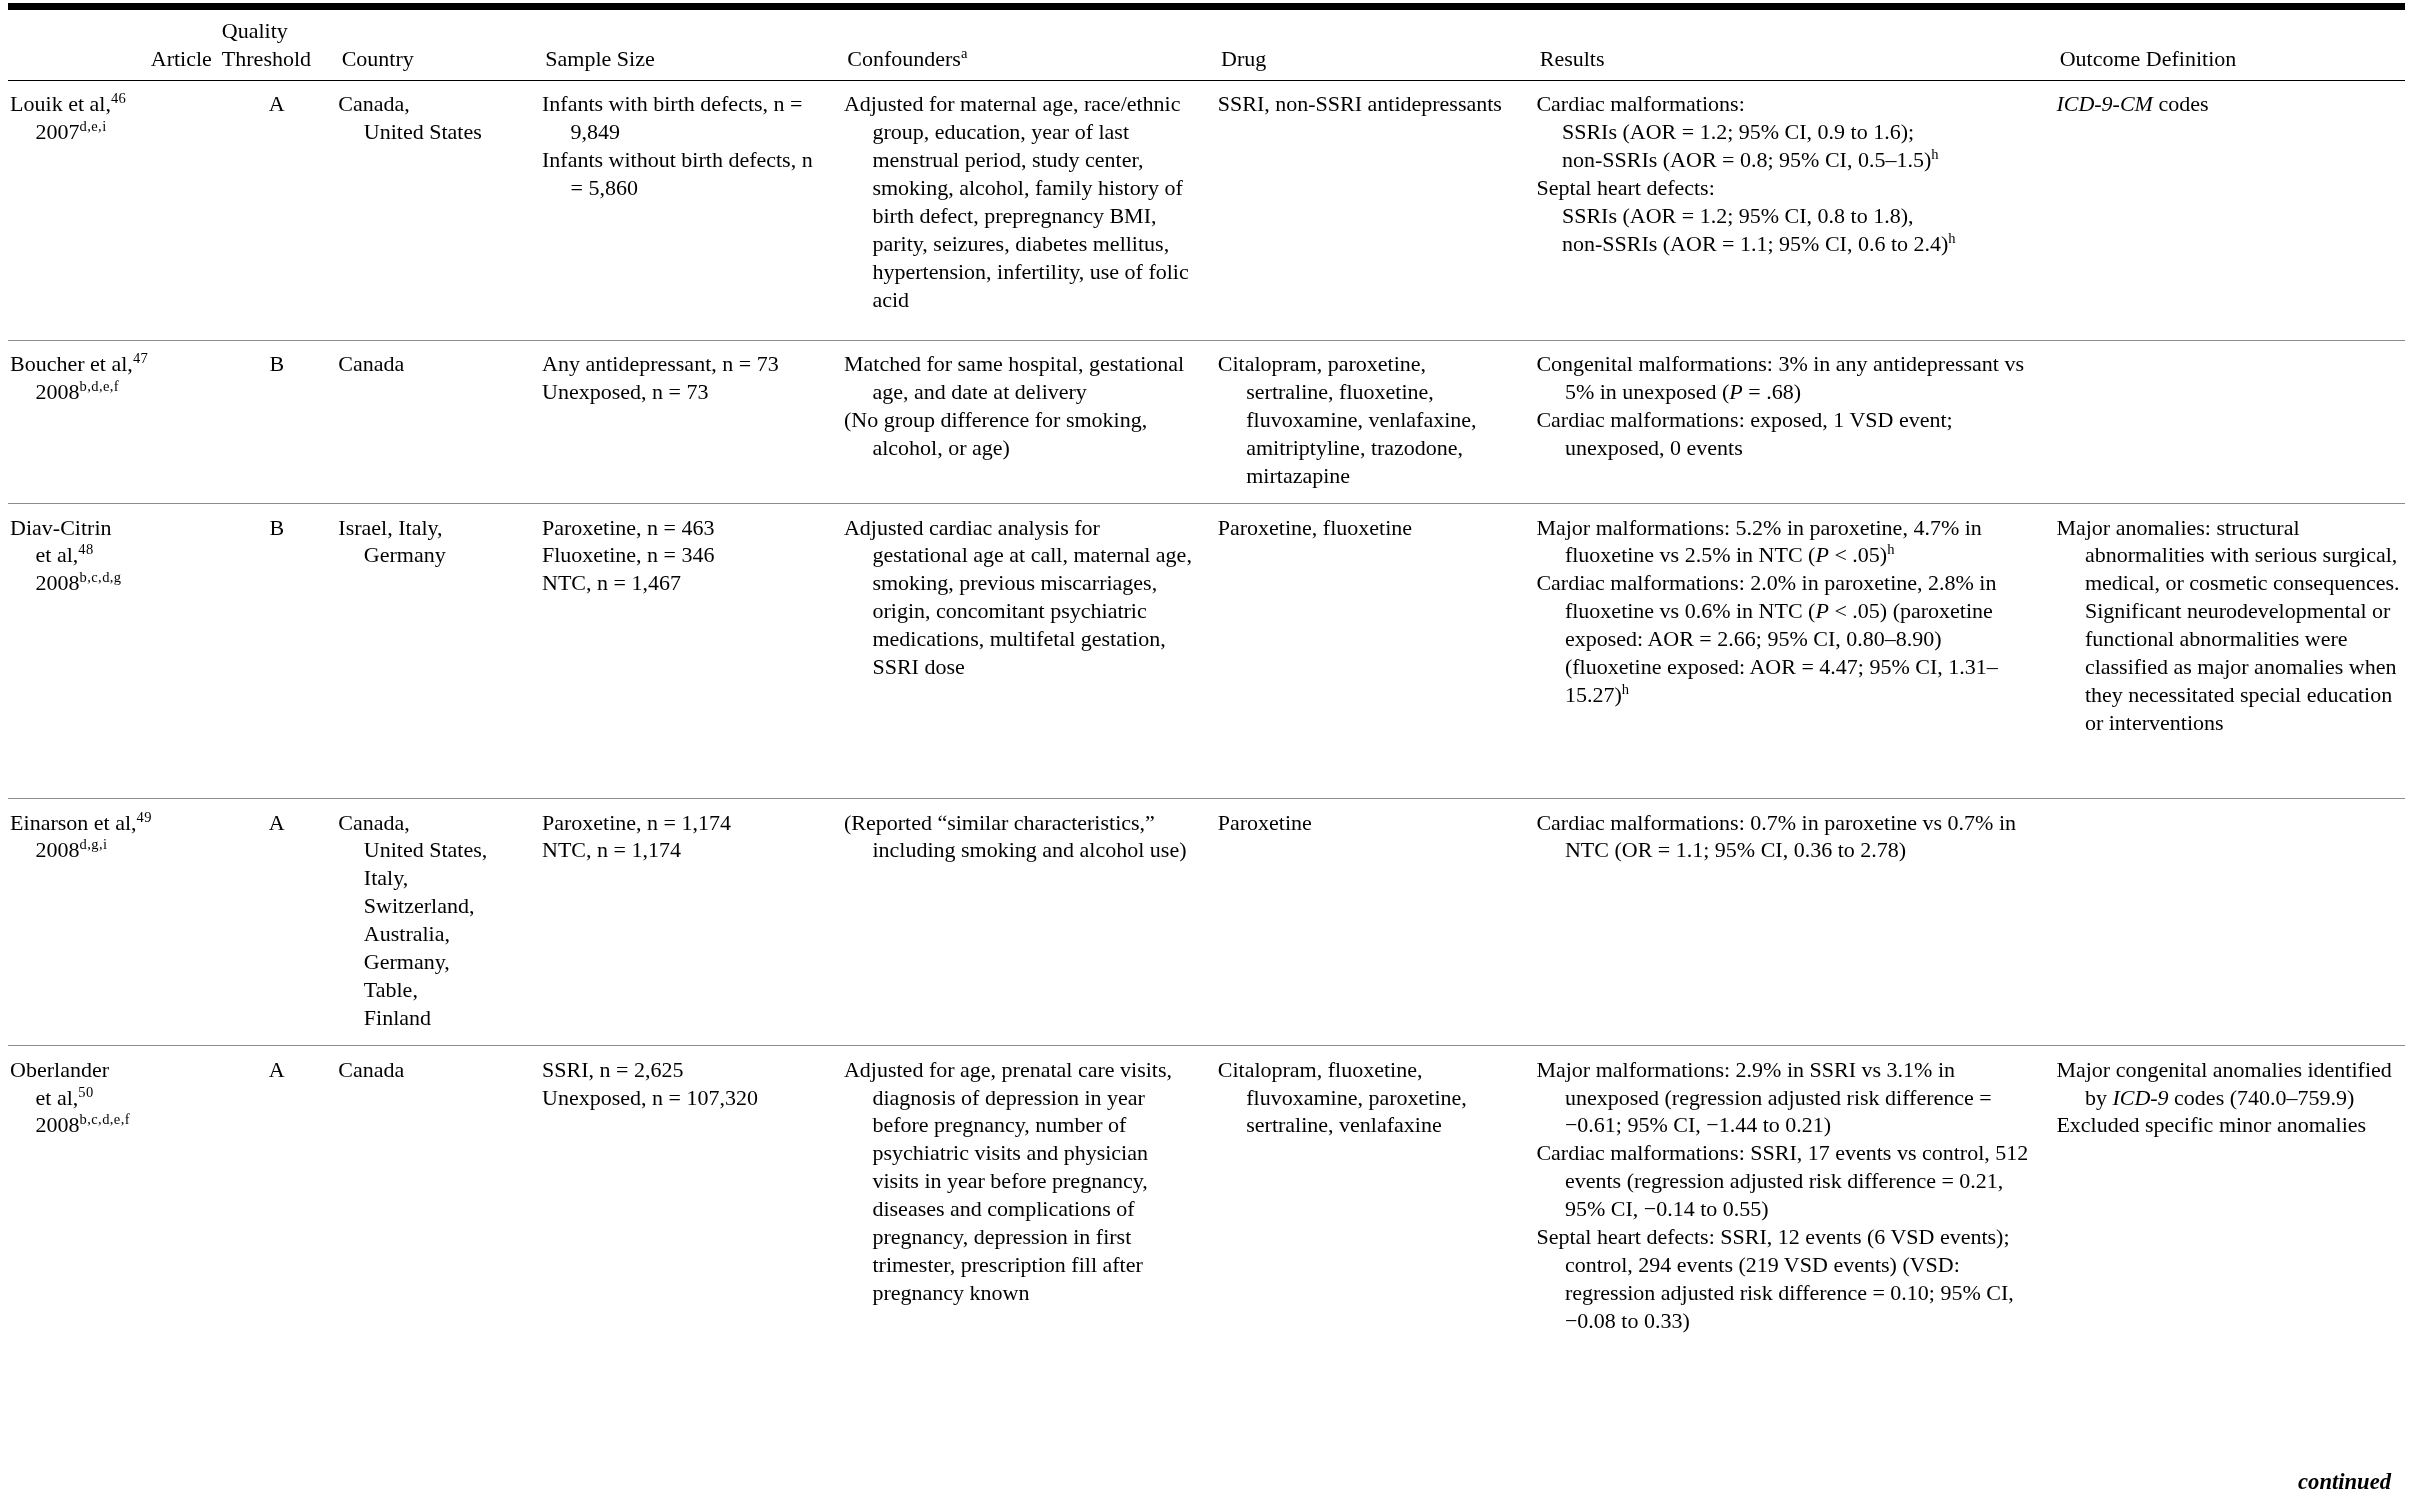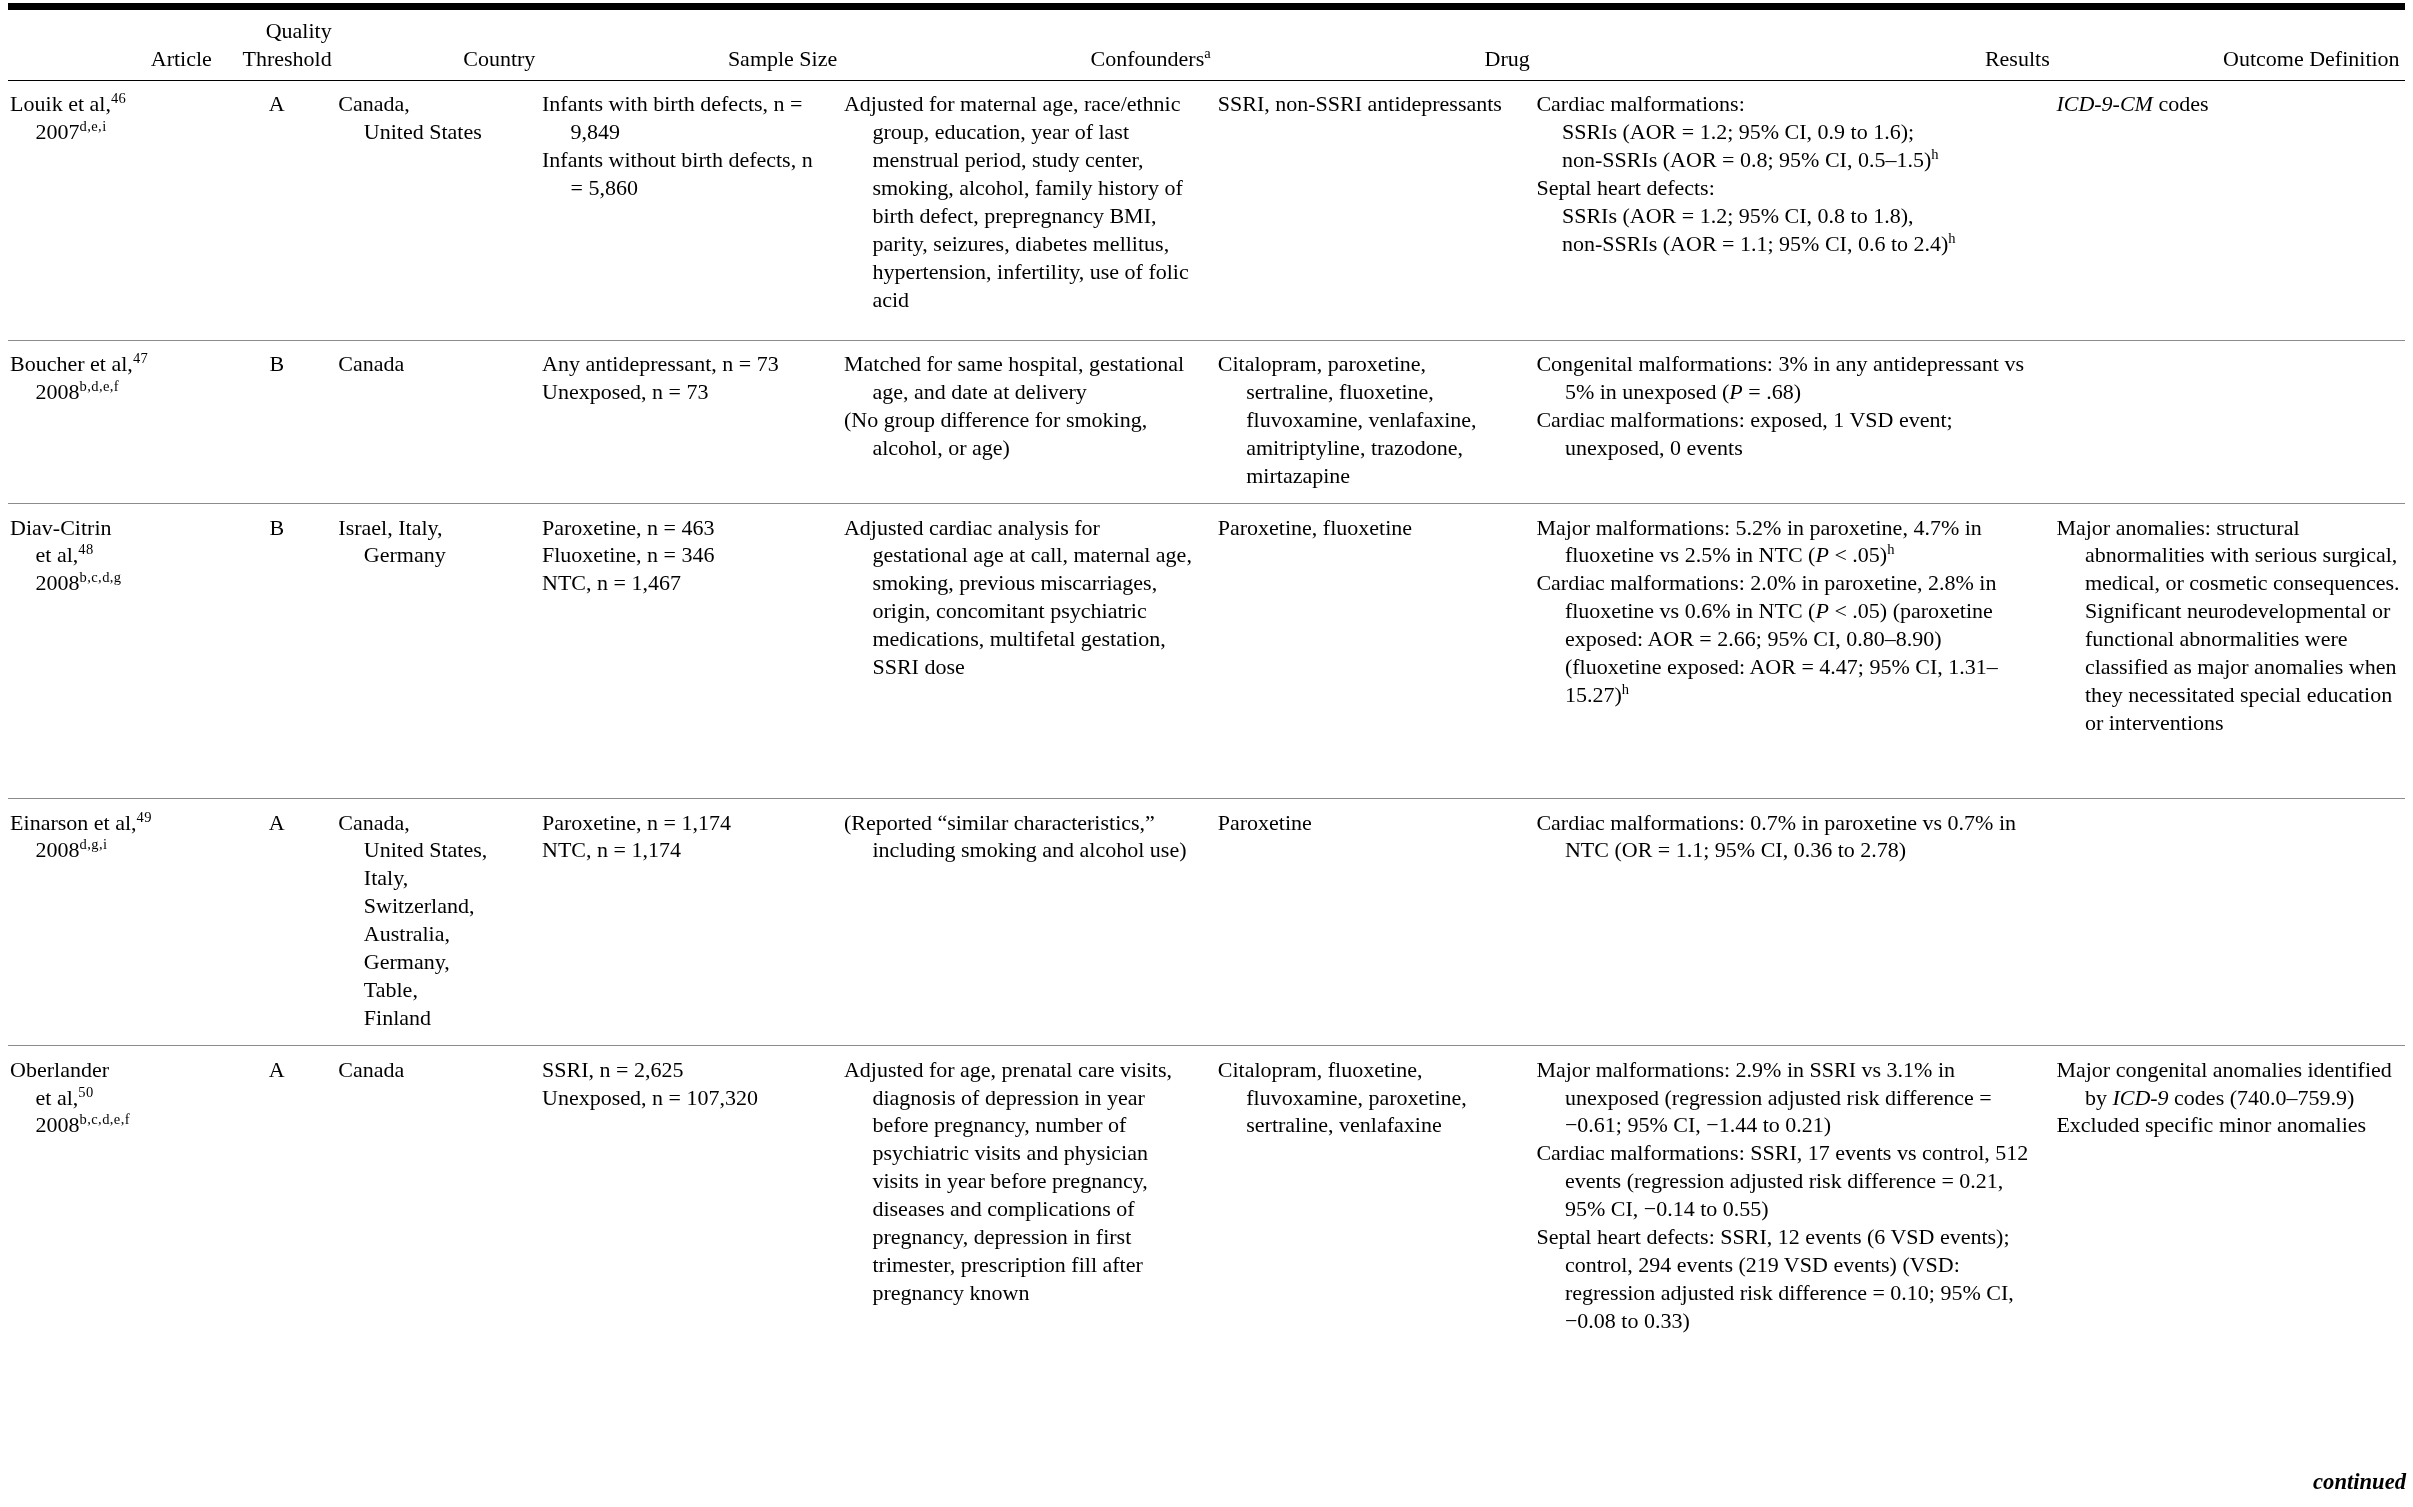--- a/index.html
+++ b/index.html
@@ -21,41 +21,41 @@
   table.study {
     width:100%;
     border-collapse:collapse;
     table-layout:fixed;
     font-size:22px;
     line-height:1.27;
   }
   table.study th {
     font-weight:normal;
     vertical-align:bottom;
-    text-align:right;
+    text-align:left;
     padding:6.7px 5px 7.5px 5px;
     border-bottom:1.7px solid #000;
     font-size:22px;
   }
   table.study th.col-article { text-align:right; padding-left:0; }
   table.study td {
     vertical-align:top;
     padding:9.2px 17px 13.4px 1.7px;
     font-size:22px;
   }
   table.study td.col-quality { text-align:center; padding-left:0; padding-right:0; }
   table.study td.col-outcome { padding-right:3.4px; }
   tbody tr:not(:last-child) td { border-bottom:0.8px solid #8c8c8c; }
   .cp0 { padding-left:28.5px; text-indent:-28.5px; margin:0; }
   .cp1 { padding-left:54px; text-indent:-28.5px; margin:0; }
   sup { font-size:66%; line-height:0; vertical-align:super; letter-spacing:0.4px; }
   i { font-style:italic; }
   .continued {
     position:absolute;
-    right:7px; bottom:13.4px;
+    right:22px; bottom:13.4px;
     font-weight:bold; font-style:italic;
     font-size:22.6px;
   }
 </style>
 </head>
 <body>
 
 <div class="page">
   <div class="top-rule"></div>
   <table class="study">

